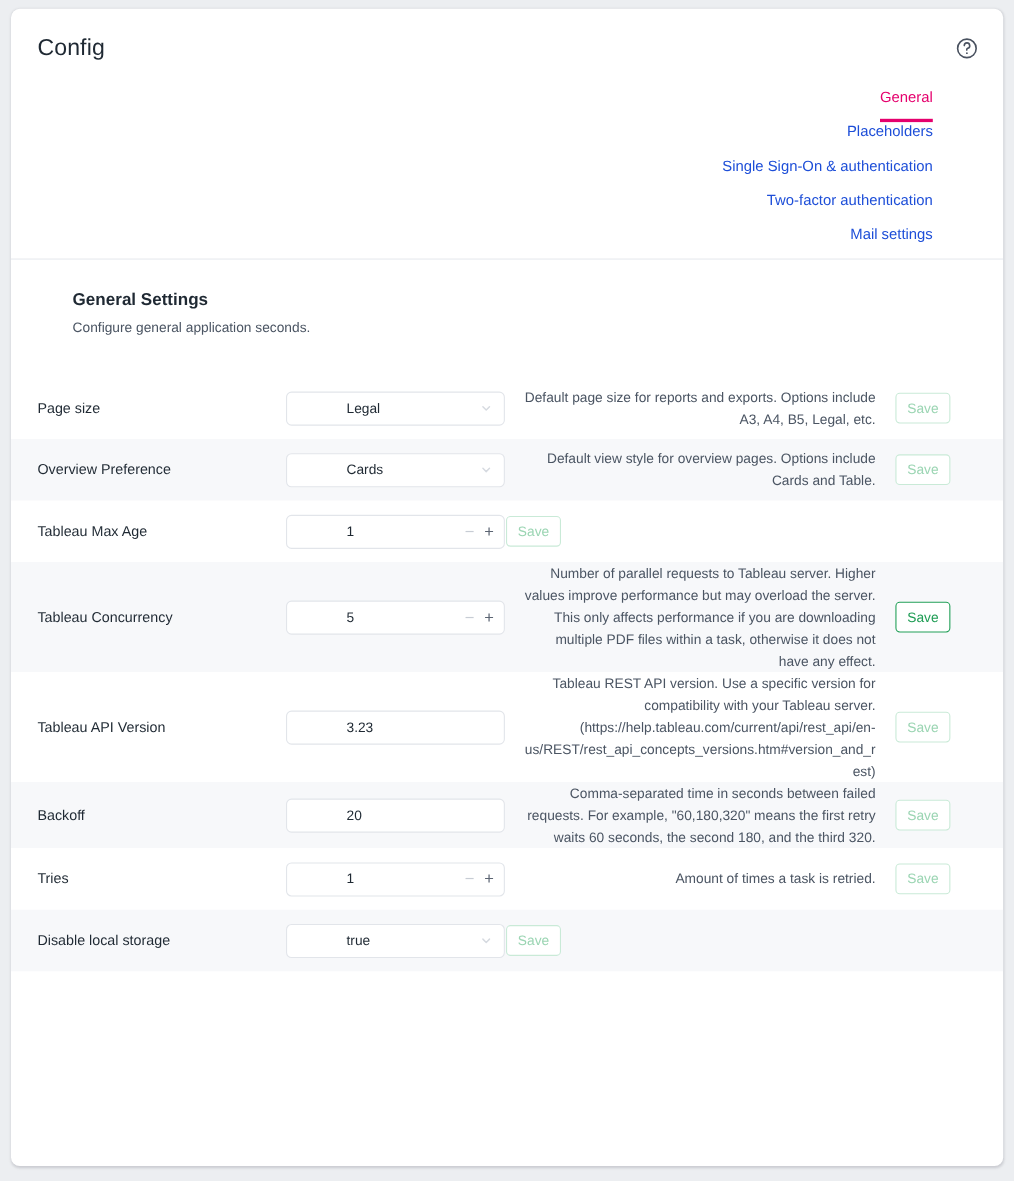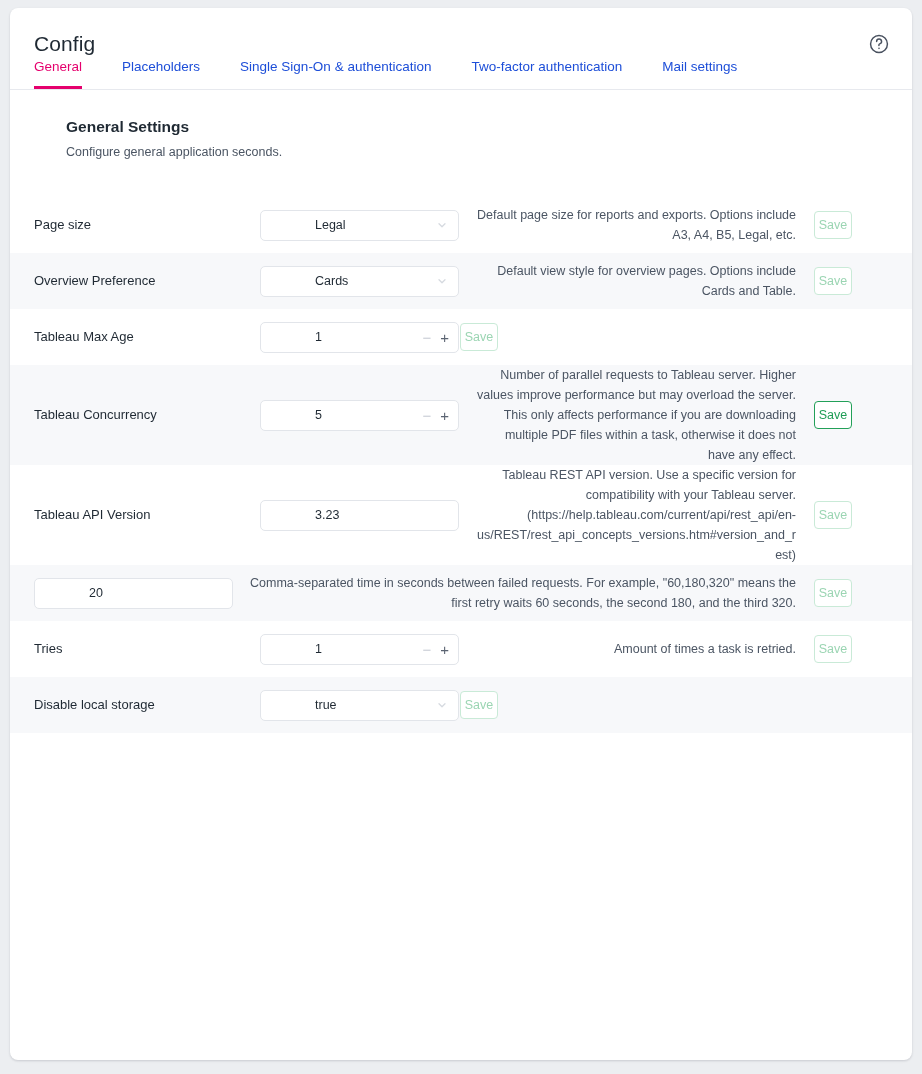--- a/index.html
+++ b/index.html
@@ -44,26 +44,28 @@
     position: absolute;
     top: 25px;
     right: 22px;
     width: 22px;
     height: 22px;
     color: #4a5260;
   }
 
   
   .tabs {
+    margin-top: 22px;
     padding: 0 24px;
     display: flex;
     align-items: flex-end;
     gap: 0;
     border-bottom: 1px solid #e7e9ee;
     position: relative;
+    flex-direction: column;
   }
   .tab {
     font-size: 13.5px;
     color: #1d4ed8;
     padding: 0 0 10px 0;
     margin-right: 40px;
     cursor: pointer;
     white-space: nowrap;
     border-bottom: 3px solid transparent;
     line-height: 18px;
@@ -168,21 +170,21 @@
   .row-action {
     flex: 0 0 74px;
     display: flex;
     justify-content: flex-start;
   }
 
   .save-btn {
     display: inline-flex;
     align-items: center;
     justify-content: center;
-    width: 38px;
+    width: 50px;
     height: 28px;
     border-radius: 4px;
     font-size: 12.5px;
     background: #ffffff;
     cursor: pointer;
     line-height: 16px;
   }
   .save-btn.enabled {
     border: 1px solid #22a058;
     color: #1f9d55;
@@ -295,20 +297,21 @@
             <div class="fld">
               <span class="val">3.23</span>
             </div>
           </div>
           <div class="row-desc">Tableau REST API version. Use a specific version for compatibility with your Tableau server. (https://help.tableau.com/current/api/rest_api/en-us/REST/rest_api_concepts_versions.htm#version_and_rest)</div>
           <div class="row-action">
             <div class="save-btn disabled">Save</div>
           </div>
         </div>
         <div class="row shaded">
+          <div class="row-label">Backoff</div>
           <div class="row-control">
             <div class="fld">
               <span class="val">20</span>
             </div>
           </div>
           <div class="row-desc">Comma-separated time in seconds between failed requests. For example, "60,180,320" means the first retry waits 60 seconds, the second 180, and the third 320.</div>
           <div class="row-action">
             <div class="save-btn disabled">Save</div>
           </div>
         </div>

